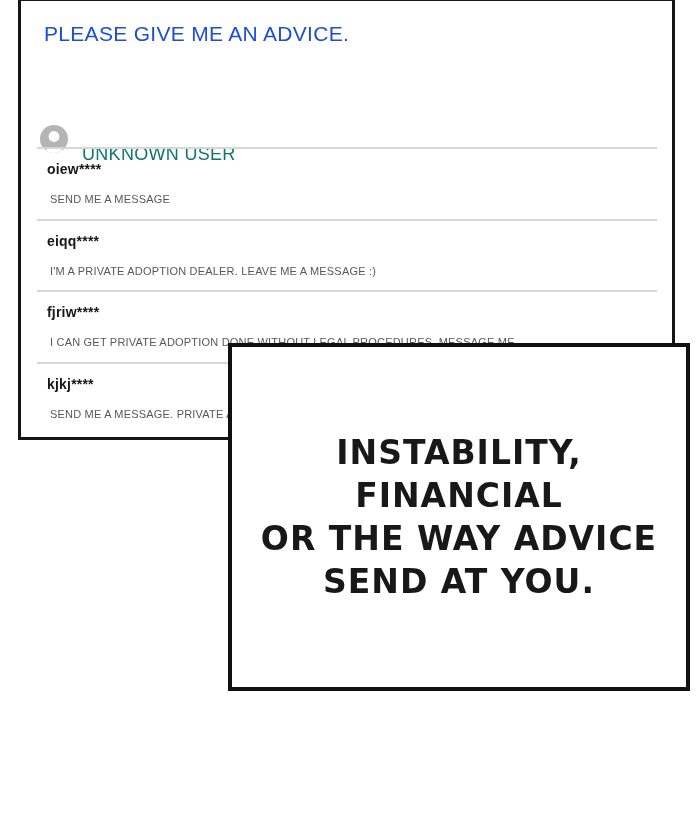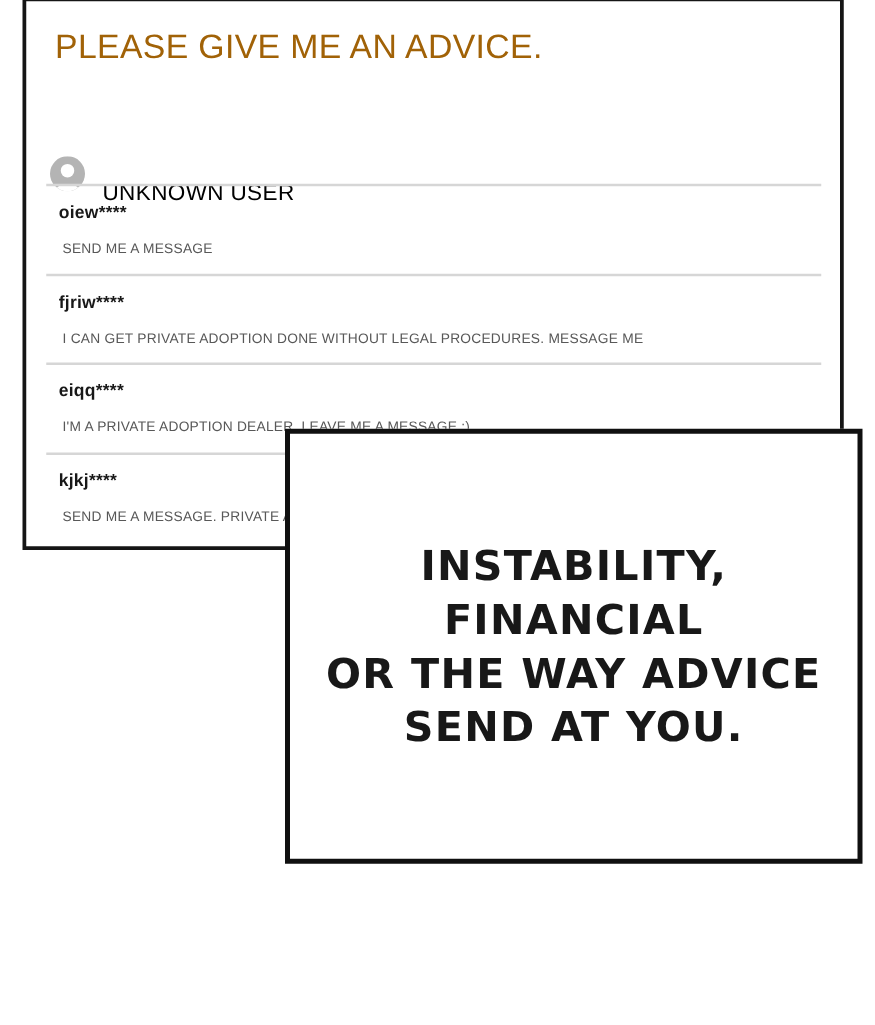--- a/index.html
+++ b/index.html
@@ -25,41 +25,41 @@
     height: 442px;
     box-sizing: border-box;
     border: 3px solid #151515;
     background: #ffffff;
     z-index: 1;
   }
   .post-title {
     position: absolute;
     left: 23px;
     top: 21px;
-    font-size: 27px;
+    font-size: 21px;
     letter-spacing: 0.3px;
-    color: #a16207;
+    color: #1d4ed8;
   }
   .user-row {
     position: absolute;
     left: 19px;
     top: 111px;
     display: flex;
     align-items: center;
     gap: 14px;
   }
   .avatar {
     width: 28px;
     height: 28px;
     flex: 0 0 28px;
   }
   .user-name {
     font-size: 18px;
     letter-spacing: 0.3px;
-    color: #000000;
+    color: #0f766e;
     margin-top: 32px;
   }
   .comment-list {
     position: absolute;
     left: 16px;
     right: 15px;
     top: 146px;
   }
   .comment-row {
     box-sizing: border-box;
@@ -137,27 +137,27 @@
     </div>
 
     <div class="comment-list">
 
         <div class="comment-row">
           <div class="comment-username">oiew****</div>
           <div class="comment-message">SEND ME A MESSAGE</div>
         </div>
 
         <div class="comment-row">
-          <div class="comment-username">fjriw****</div>
-          <div class="comment-message">I CAN GET PRIVATE ADOPTION DONE WITHOUT LEGAL PROCEDURES. MESSAGE ME</div>
+          <div class="comment-username">eiqq****</div>
+          <div class="comment-message">I'M A PRIVATE ADOPTION DEALER. LEAVE ME A MESSAGE :)</div>
         </div>
 
         <div class="comment-row">
-          <div class="comment-username">eiqq****</div>
-          <div class="comment-message">I'M A PRIVATE ADOPTION DEALER. LEAVE ME A MESSAGE :)</div>
+          <div class="comment-username">fjriw****</div>
+          <div class="comment-message">I CAN GET PRIVATE ADOPTION DONE WITHOUT LEGAL PROCEDURES. MESSAGE ME</div>
         </div>
 
         <div class="comment-row">
           <div class="comment-username">kjkj****</div>
           <div class="comment-message">SEND ME A MESSAGE. PRIVATE AD</div>
         </div>
       </div>
 
   </div>
 

